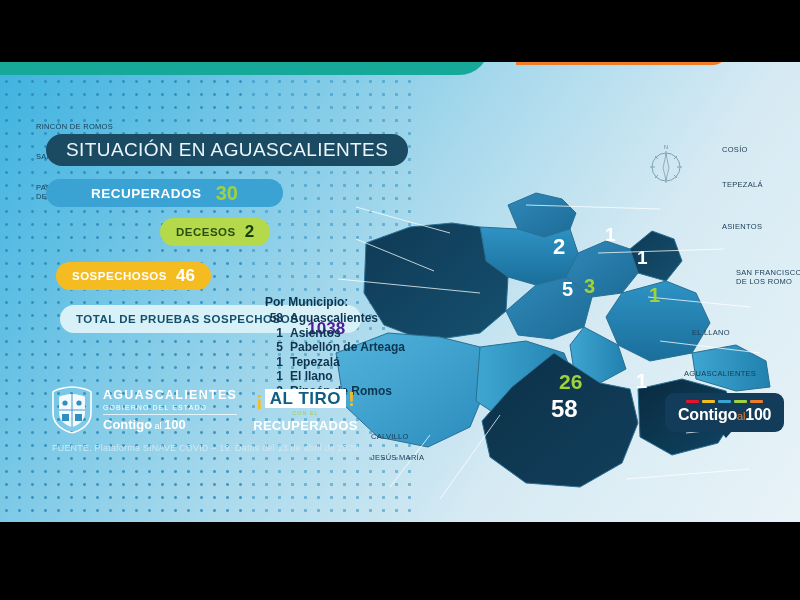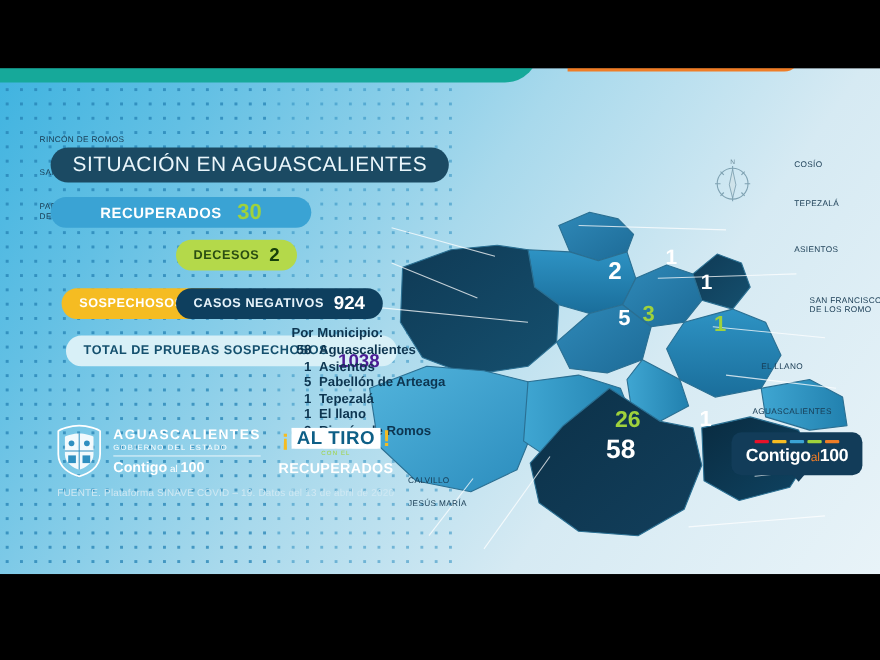--- a/index.html
+++ b/index.html
@@ -277,24 +277,20 @@
     <span class="val">30</span>
   </div>
   <div class="pill" id="pDec">
     <span class="lbl">DECESOS</span>
     <span class="val">2</span>
   </div>
   <div class="pill" id="pSos">
     <span class="lbl">SOSPECHOSOS</span>
     <span class="val">46</span>
   </div>
-  <div class="pill" id="pNeg">
-    <span class="lbl">CASOS NEGATIVOS</span>
-    <span class="val">924</span>
-  </div>
   <div class="pill" id="pTot">
     <span class="lbl">TOTAL DE PRUEBAS SOSPECHOSOS</span>
     <span class="val">1038</span>
   </div>
 
   <div id="muni">
     <div class="hd">Por Municipio:</div>
     <div id="muniRows">
         <div class="row">
           <span class="n">58</span>

